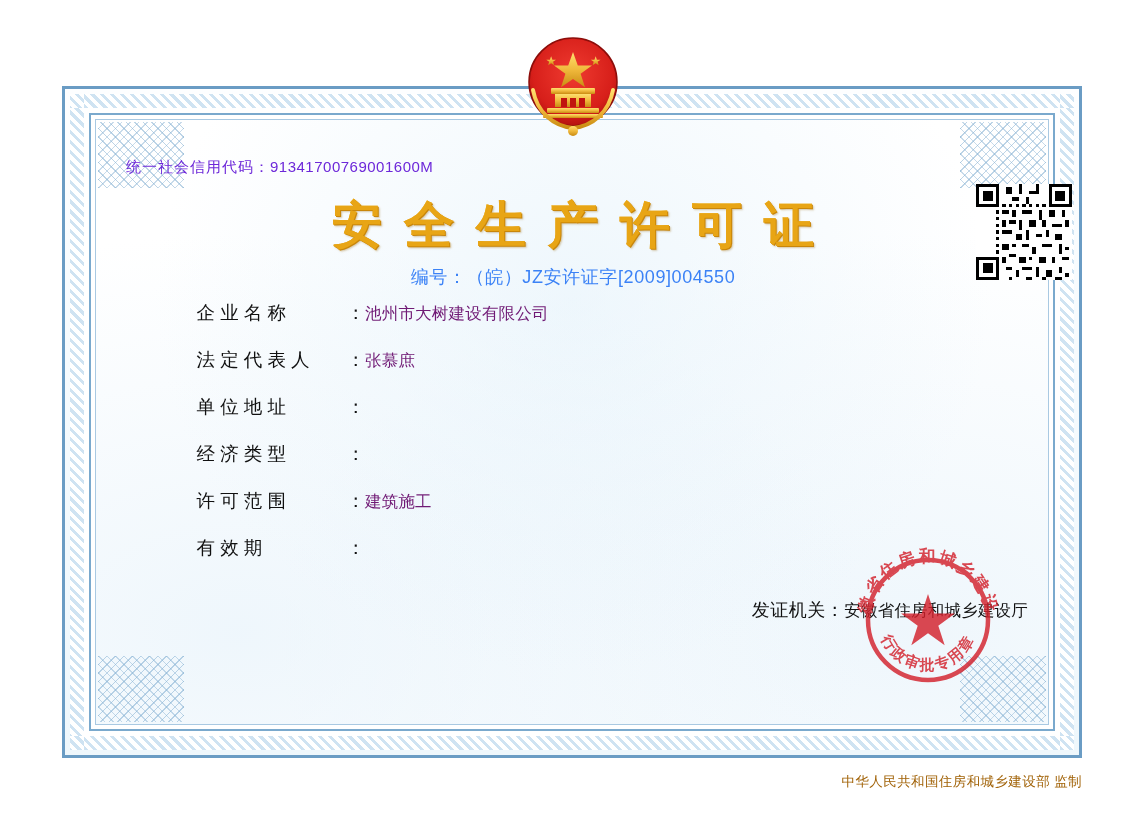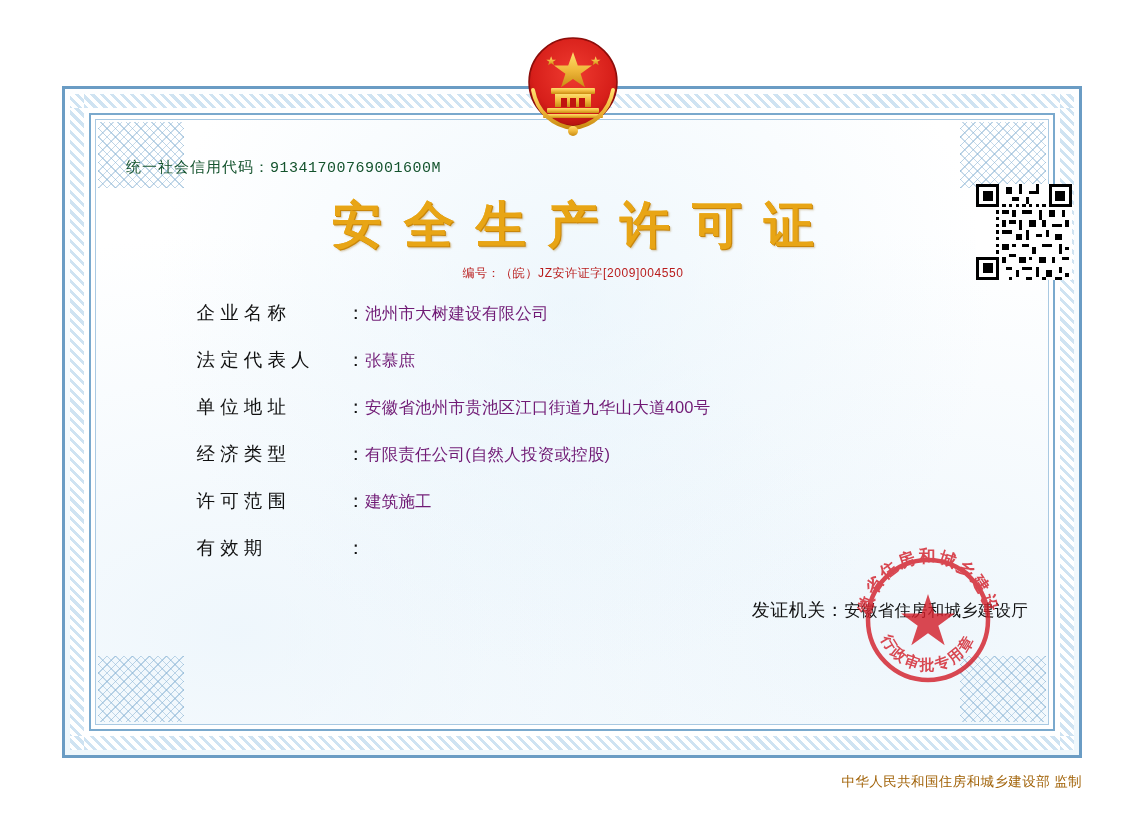--- a/index.html
+++ b/index.html
@@ -102,25 +102,24 @@
     height: 124px;
     z-index: 6;
   }
 
   
   .credit-code {
     position: absolute;
     left: 126px;
     top: 158px;
     font-size: 15px;
-    color: #14532d;
+    color: #6d28d9;
     letter-spacing: .5px;
     white-space: nowrap;
     z-index: 5;
-    font-family: Liberation Mono, monospace;
   }
   .credit-code .label { letter-spacing: 1px; }
 
   .cert-title {
     position: absolute;
     left: 0;
     right: 0;
     top: 192px;
     text-align: center;
     font-family: "DejaVu Sans", "Liberation Sans", sans-serif;
@@ -136,22 +135,22 @@
     -webkit-background-clip: text;
     background-clip: text;
     z-index: 5;
   }
 
   .cert-number {
     position: absolute;
     left: 0; right: 0;
     top: 265px;
     text-align: center;
-    font-size: 12px;
-    color: #b91c1c;
+    font-size: 18px;
+    color: #3b82f6;
     letter-spacing: .6px;
     z-index: 5;
   }
 
   
   .qr {
     position: absolute;
     right: 74px;
     top: 184px;
     width: 96px;
@@ -413,29 +412,27 @@
           <span class="colon">：</span>
       </div>
       <div class="field-value">张慕庶</div>
     </div>
 
     <div class="field-row">
       <div class="field-label">
         <span class="lab-text">单 位 地 址</span>
           <span class="colon">：</span>
       </div>
-      <div class="field-value">安徽省池州市贵池区江口街道九华山大道400号</div>
     </div>
 
     <div class="field-row">
       <div class="field-label">
         <span class="lab-text">经 济 类 型</span>
           <span class="colon">：</span>
       </div>
-      <div class="field-value">有限责任公司(自然人投资或控股)</div>
     </div>
 
     <div class="field-row">
       <div class="field-label">
         <span class="lab-text">许 可 范 围</span>
           <span class="colon">：</span>
       </div>
       <div class="field-value">建筑施工</div>
     </div>
 

